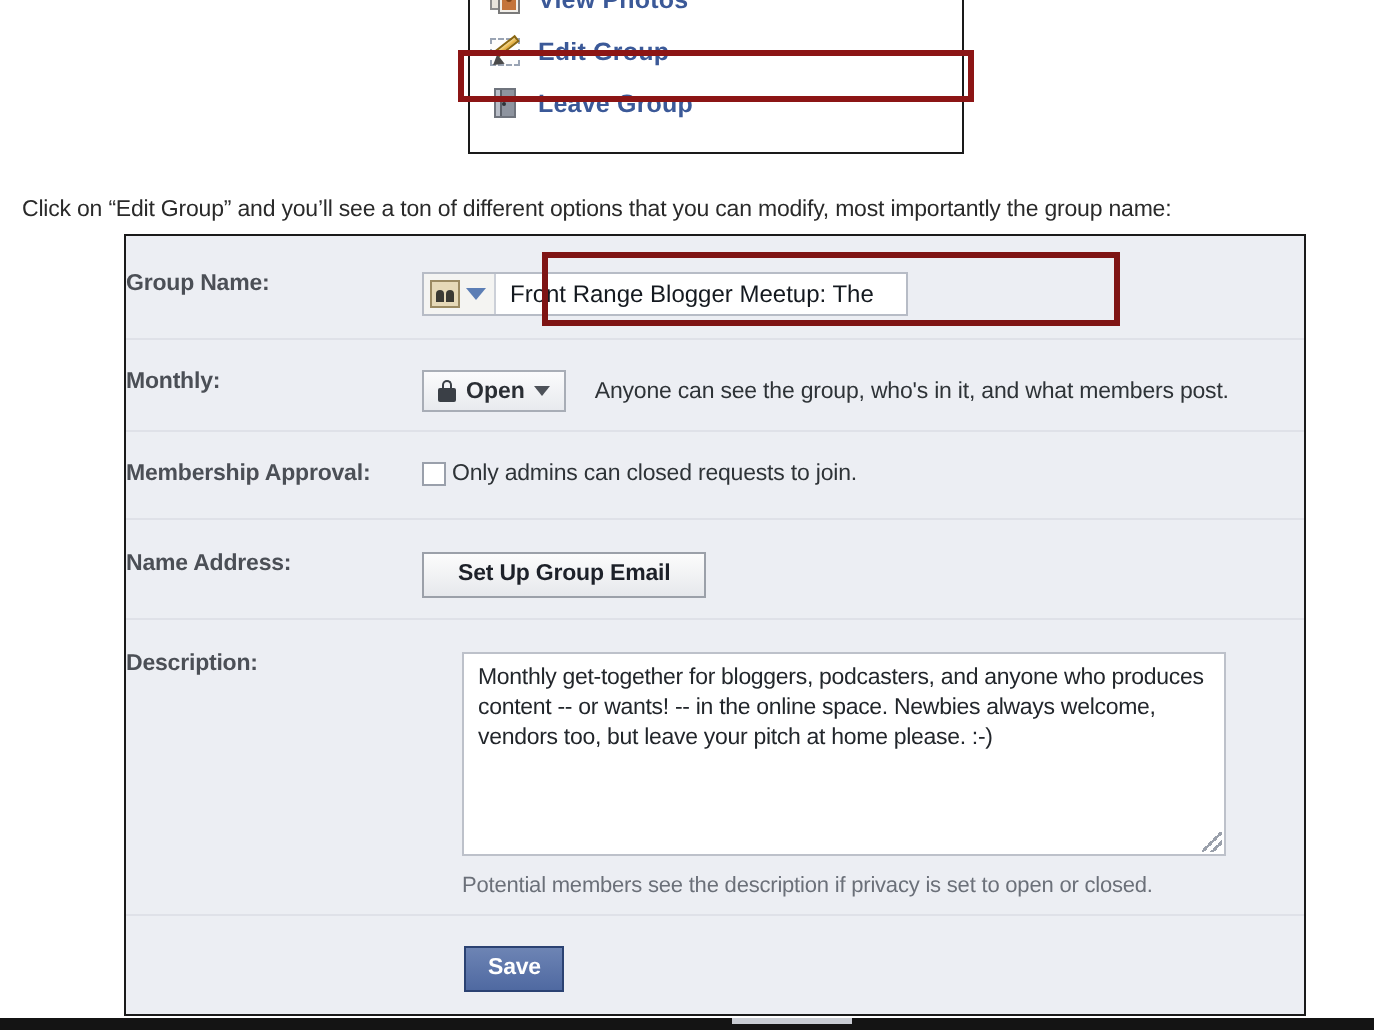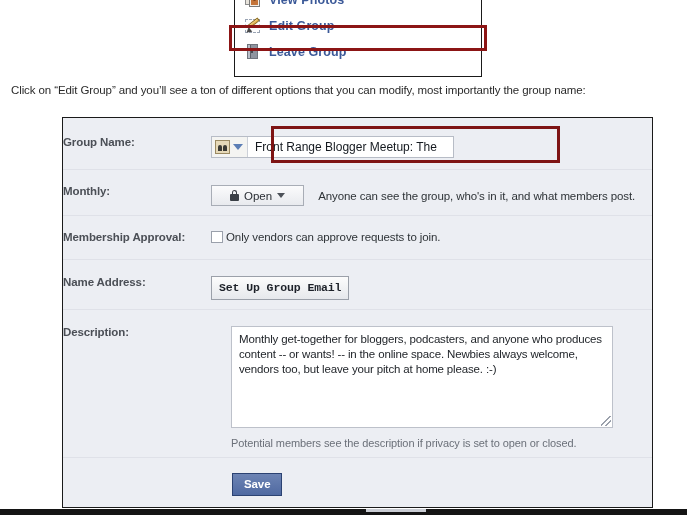--- a/index.html
+++ b/index.html
@@ -130,21 +130,21 @@
     border: 3px solid #8c1515;
     box-sizing: border-box;
     background: transparent;
     pointer-events: none;
   }
 
   
   #caption {
     position: absolute;
     left: 11px;
-    top: 84px;
+    top: 99px;
     width: 676px;
     font-size: 11.5px;
     color: #2a2a2a;
     letter-spacing: -.1px;
     white-space: nowrap;
   }
 
   
   #edit-panel {
     position: absolute;
@@ -248,26 +248,26 @@
     pointer-events: none;
   }
 
   
   .privacy-line { display: flex; align-items: center; }
   .privacy-btn {
     display: inline-flex;
     align-items: center;
     gap: 5px;
     height: 21px;
-    padding: 0 18px;
+    padding: 0 7px;
     background: linear-gradient(180deg,#fbfbfc 0%,#e8eaee 100%);
     border: 1px solid #a8adb6;
     box-sizing: border-box;
     font-size: 11.5px;
-    font-weight: normal;
+    font-weight: bold;
     color: #2a2e34;
   }
   .lock-icon {
     width: 9px; height: 11px;
     position: relative;
     display: inline-block;
   }
   .lock-icon .shackle {
     position: absolute; left: 2px; top: 0;
     width: 5px; height: 5px;
@@ -306,29 +306,28 @@
   .approval-text {
     margin-left: 3px;
     font-size: 11.5px;
     color: #2e3337;
     letter-spacing: -.1px;
   }
 
   
   .gray-btn {
     display: inline-block;
-    padding: 4px 7px 5px;
+    padding: 4px 17px 5px;
     background: linear-gradient(180deg,#fcfcfc 0%,#e6e8ec 100%);
     border: 1px solid #9ba0a9;
     box-sizing: border-box;
     font-size: 11.5px;
     font-weight: bold;
     color: #1d2129;
     letter-spacing: -.1px;
-    font-family: Liberation Mono, monospace;
   }
 
   
   .textarea-box {
     width: 382px;
     height: 102px;
     background: #ffffff;
     border: 1px solid #bdc1ca;
     box-sizing: border-box;
     padding: 5px 7px;
@@ -449,21 +448,21 @@
         <span class="tri-small"></span>
       </div>
       <div class="privacy-desc">Anyone can see the group, who's in it, and what members post.</div>
     </div>
   </div>
 
   <div class="form-row" id="row-approval">
     <div class="row-label">Membership Approval:</div>
     <div class="row-field approval-line">
       <span class="checkbox"></span>
-      <span class="approval-text">Only vendors can approve requests to join.</span>
+      <span class="approval-text">Only admins can closed requests to join.</span>
     </div>
   </div>
 
   <div class="form-row" id="row-email">
     <div class="row-label">Name Address:</div>
     <div class="row-field">
       <span class="gray-btn">Set Up Group Email</span>
     </div>
   </div>
 

